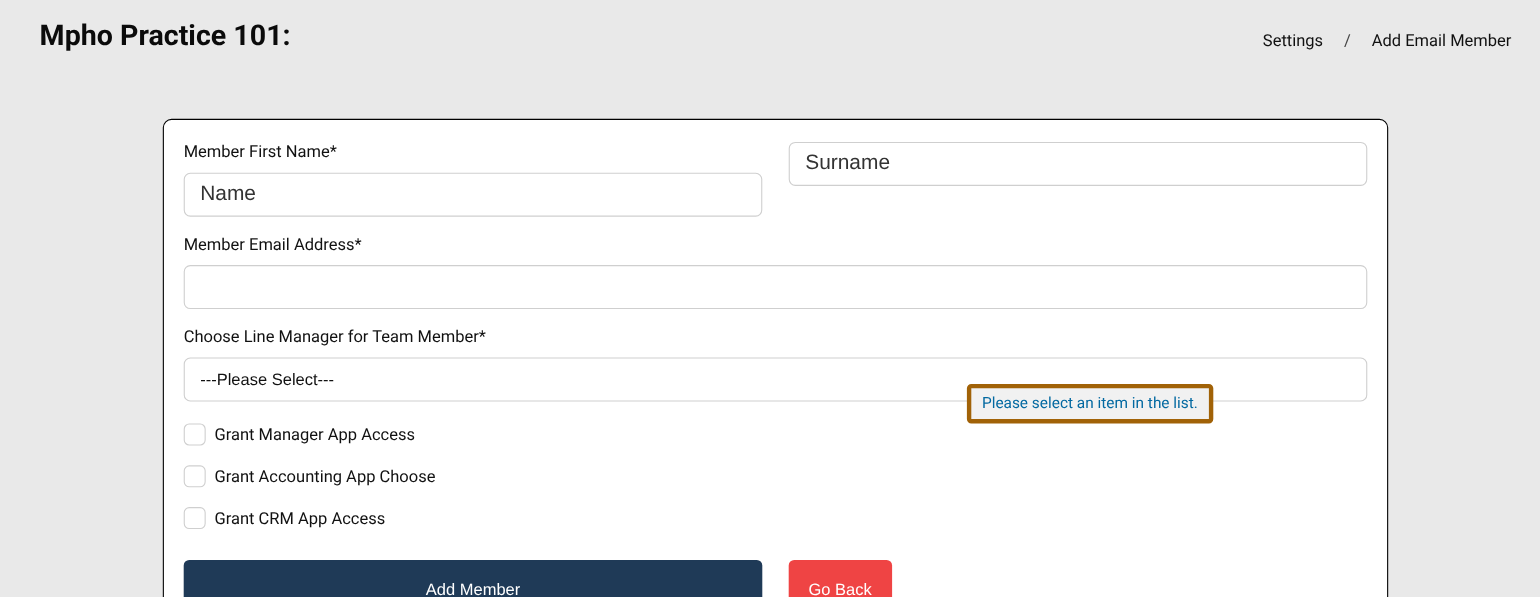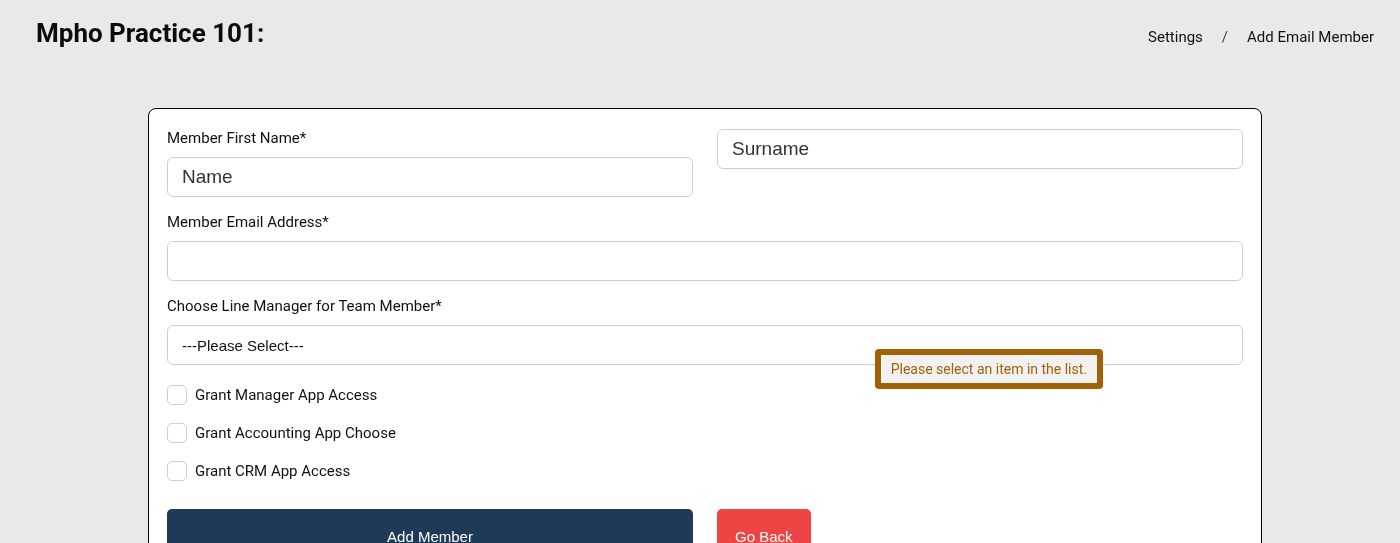--- a/index.html
+++ b/index.html
@@ -131,24 +131,24 @@
       background: #1f3a57;
       flex: 0 0 calc(50% - 12px);
     }
     .btn-danger {
       background: #ef4444;
       padding: 0 18px;
     }
     .tooltip {
       position: absolute;
       background: #f1f1f1;
-      border: 6px solid #a16207;
+      border: 4px solid #a16207;
       border-radius: 4px;
       font-size: 14px;
-      color: #a16207;
+      color: #0369a1;
       padding: 6px 10px;
       top: 240px;
       right: 158px;
     }
   </style>
 </head>
 <body>
 
 <div class="header">
   <h1 class="page-title">Mpho Practice 101:</h1>

